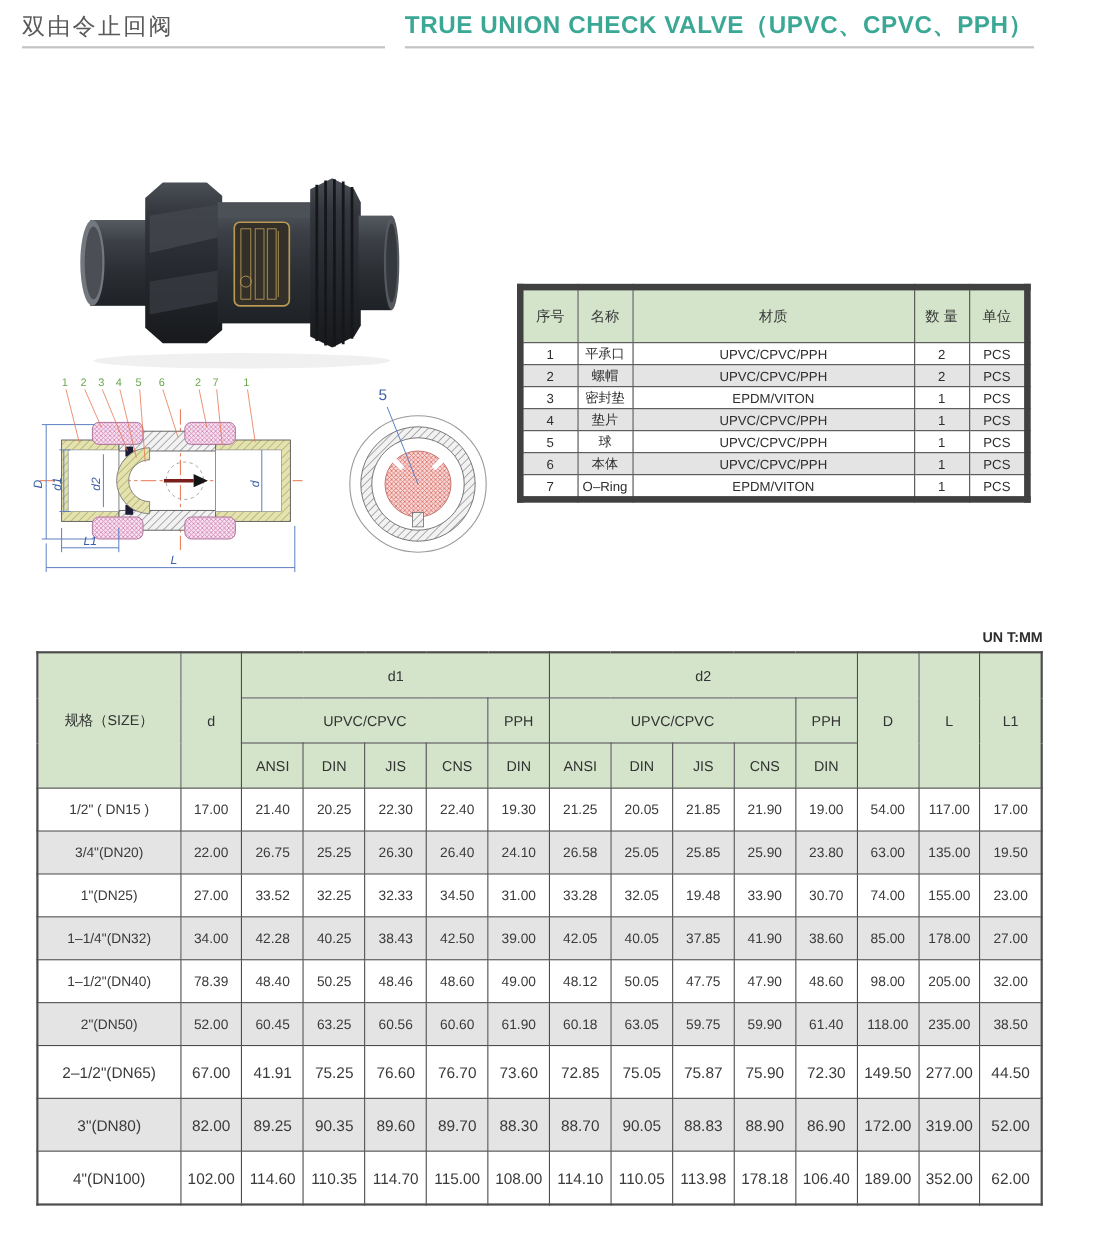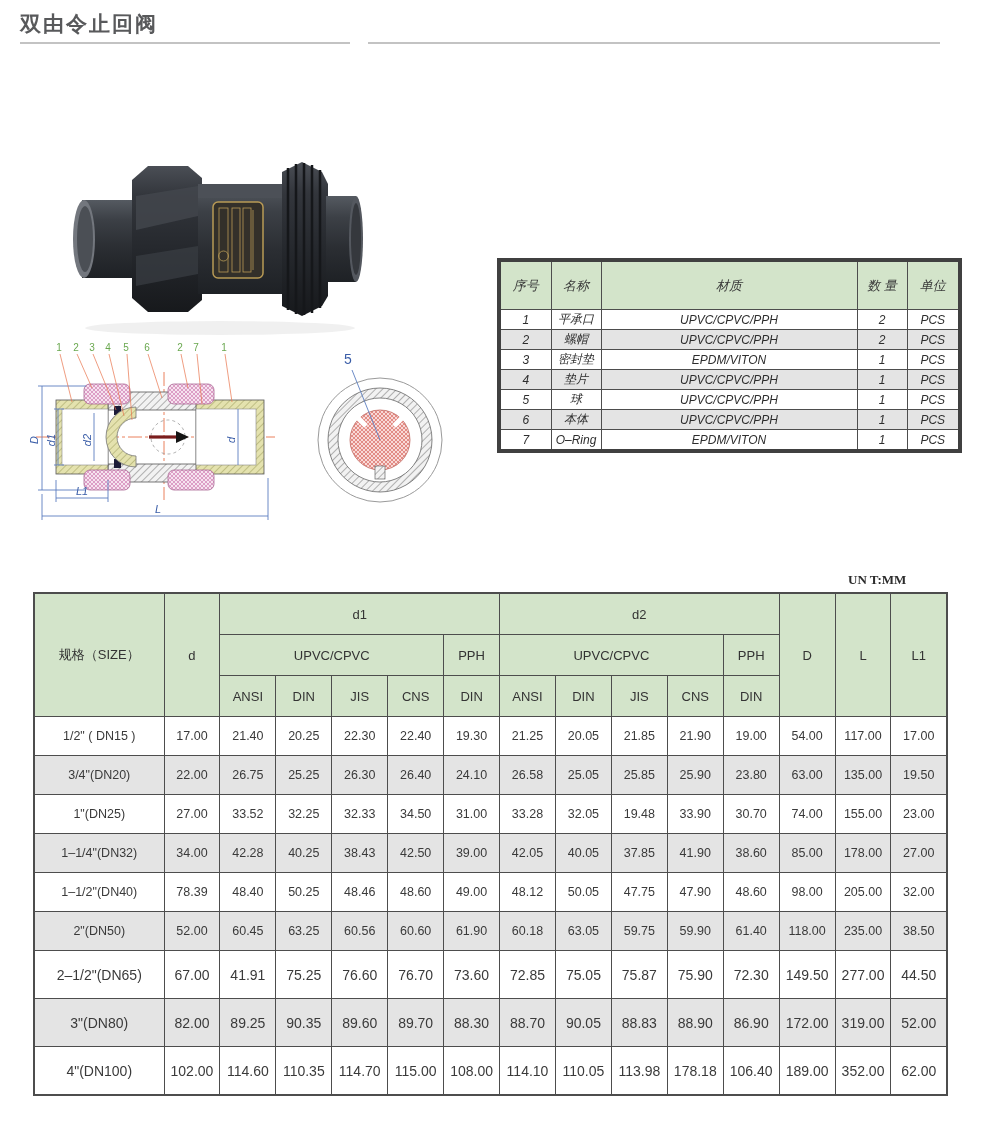--- a/index.html
+++ b/index.html
@@ -1,58 +1,59 @@
 <!DOCTYPE html>
 <html><head>
 <meta charset="utf-8">
 <style>
   html,body{margin:0;padding:0;background:#ffffff;}
   body{font-family:"Liberation Sans", sans-serif;color:#3a3a3a;}
   .page{position:relative;width:1008px;height:1132px;background:#fff;overflow:hidden;}
 
   
-  .title-cn{position:absolute;left:20px;top:10px;font-size:21px;font-weight:700;color:#58595b;letter-spacing:2px;}
+  .title-cn{position:absolute;left:20px;top:10px;font-size:21px;font-weight:400;color:#58595b;letter-spacing:2px;}
   .rule-left{position:absolute;left:20px;top:42px;width:330px;height:2px;background:#c3c3c3;}
   .title-en{position:absolute;left:368px;top:8px;font-size:22px;font-weight:600;color:#3ba795;letter-spacing:.5px;white-space:nowrap;}
   .rule-right{position:absolute;left:368px;top:42px;width:572px;height:2px;background:#c3c3c3;}
 
   
   .photo{position:absolute;left:70px;top:138px;width:295px;height:200px;}
   .specs{position:absolute;left:475px;top:120px;}
   .spec-line{font-size:13px;font-weight:600;color:#1f1f1f;margin-bottom:21px;letter-spacing:.2px;}
 
   
   table{border-collapse:collapse;table-layout:fixed;}
-  .parts-table{position:absolute;left:497px;top:258px;width:461px;font-size:12px;border:4px solid #404040;font-style:italic;}
+  .parts-table{position:absolute;left:470px;top:258px;width:461px;font-size:12px;border:6px solid #404040;}
   .parts-table th,.parts-table td{border:1px solid #4d4d4d;text-align:center;padding:0;overflow:hidden;white-space:nowrap;}
   .parts-table th{height:47px;background:#d3e4ca;font-weight:400;font-size:13px;color:#3a3a3a;}
   .parts-table td{height:19px;color:#2e2e2e;}
   .parts-table tr.stripe td{background:#e4e4e4;}
 
   
   .drawing{position:absolute;left:28px;top:340px;width:445px;height:195px;}
 
   
-  .unit-note{position:absolute;left:848px;top:572px;width:100px;font-size:13px;font-weight:600;color:#2c2c2c;font-family:Liberation Serif, serif;}
+  .unit-note{position:absolute;left:848px;top:572px;width:100px;text-align:right;font-size:13px;font-weight:600;color:#2c2c2c;}
 
   
   .dim-table{position:absolute;left:33px;top:592px;width:915px;border:2px solid #4d4d4d;font-size:12.5px;}
   .dim-table th,.dim-table td{border:1px solid #4d4d4d;text-align:center;padding:0;overflow:hidden;white-space:nowrap;}
   .dim-table thead th{background:#d3e4ca;font-weight:400;font-size:13px;height:40px;color:#333;}
   .dim-table tbody td{height:38px;color:#3a3a3a;background:#fff;}
   .dim-table tr.stripe td{background:#e4e4e4;}
   .dim-table tr.tall td{height:47px;font-size:14px;}
 </style>
 </head>
 <body>
 
 <div class="page">
 
   <div class="title-cn">双由令止回阀</div>
   <div class="rule-left"></div>
+  <div class="title-en">TRUE UNION CHECK VALVE（UPVC、CPVC、PPH）</div>
   <div class="rule-right"></div>
 
   <svg class="photo" viewBox="0 0 295 200">
     <defs>
       <linearGradient id="gBody" x1="0" y1="0" x2="0" y2="1">
         <stop offset="0" stop-color="#555a61"></stop>
           <stop offset="0.25" stop-color="#3c4046"></stop>
         <stop offset="0.6" stop-color="#2b2e33"></stop>
           <stop offset="1" stop-color="#1e2125"></stop>
       </linearGradient>

